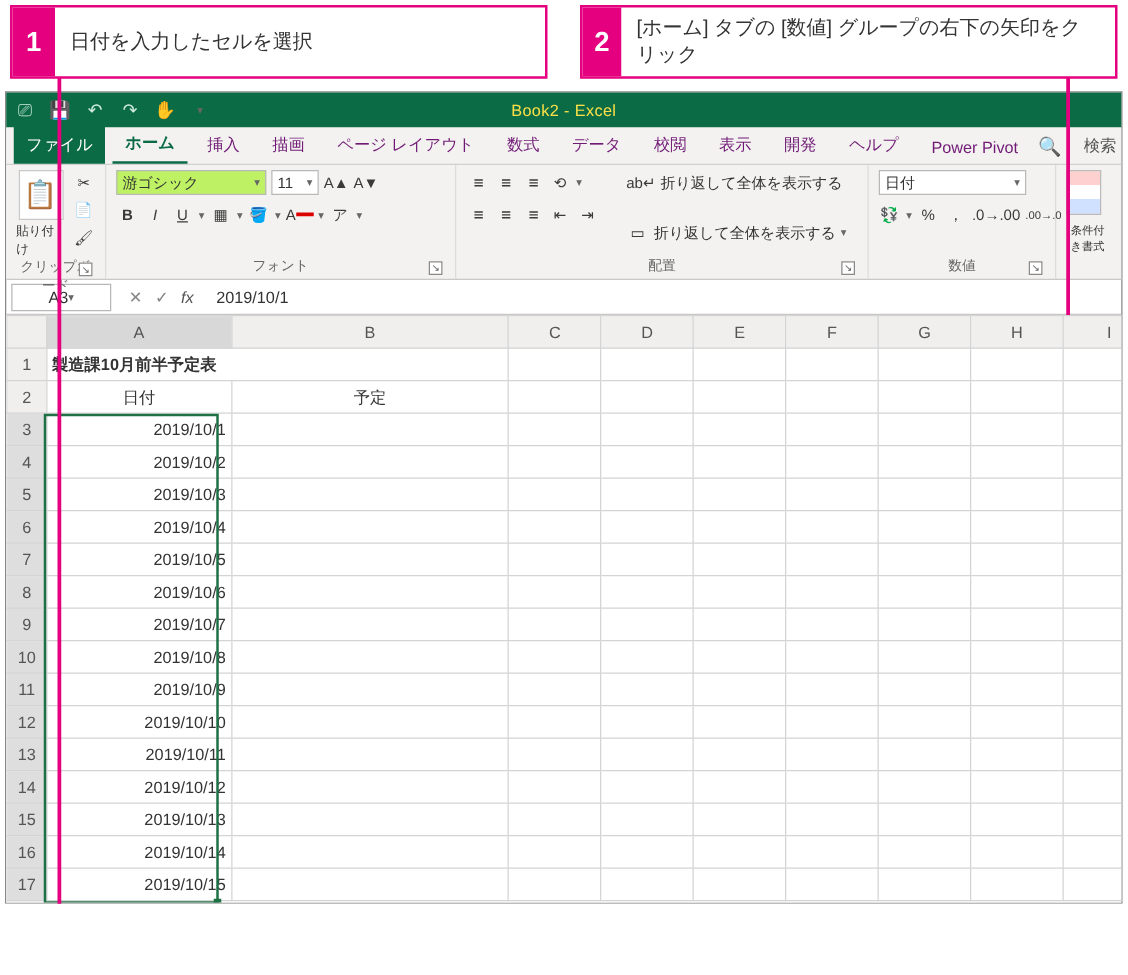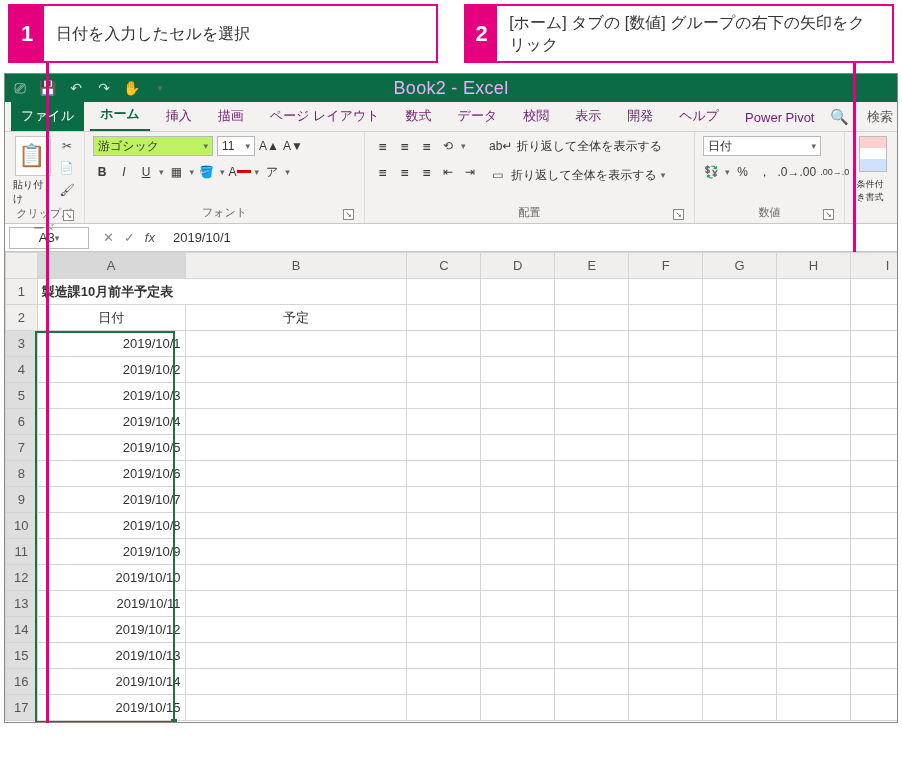--- a/index.html
+++ b/index.html
@@ -17,21 +17,21 @@
   .callout .num { background:#e5007f; color:#fff; font-weight:bold; font-size:22px; width:34px; display:flex; align-items:center; justify-content:center;}
   .callout .txt { padding:6px 12px; font-size:16px; line-height:1.35; display:flex; align-items:center;}
   .callout-line { position:absolute; width:3px; background:#e5007f; z-index:50;}
   .line1 { left:46px; top:62px; height:712px;}
   .line2 { right:46px; top:62px; height:190px;}
   
   .app { margin:10px 4px 0 4px; border:1px solid #888; position:relative; background:#fff;}
   .titlebar { background:#0a6b45; color:#fff; height:28px; display:flex; align-items:center; padding:0 6px; position:relative;}
   .qat { display:flex; gap:10px; align-items:center;}
   .qat-ico { width:18px; height:18px; display:inline-block; color:#cde9dc; font-size:14px; line-height:18px; text-align:center;}
-  .title-center { position:absolute; left:50%; transform:translateX(-50%); font-size:18px; letter-spacing:.3px; color:#f0abfc;}
+  .title-center { position:absolute; left:50%; transform:translateX(-50%); font-size:13px; letter-spacing:.3px; color:#fde047;}
   
   .tabs { display:flex; align-items:flex-end; height:30px; background:#f3f2f1; border-bottom:1px solid #d0d0d0; font-size:13px; padding-left:6px; gap:6px; position:relative;}
   .tab { padding:6px 10px; color:#701a75; cursor:pointer;}
   .tab.file { background:#0a6b45; color:#fff;}
   .tab.active { color:#0a6b45; font-weight:bold; border-bottom:2px solid #0a6b45;}
   .tabs-right { position:absolute; right:4px; top:0; height:100%; display:flex; align-items:center; gap:18px; color:#555;}
   .search-ico { font-size:15px;}
   
   .ribbon { display:flex; background:#f3f2f1; border-bottom:1px solid #c8c8c8; height:92px;}
   .rgroup { border-right:1px solid #dcdcdc; padding:4px 8px 2px 8px; display:flex; flex-direction:column; justify-content:space-between; position:relative;}
@@ -188,21 +188,21 @@
               <span class="caret">▾</span>
           </div>
           <div class="row">
             <span class="btn align-ico">≡</span>
             <span class="btn align-ico">≡</span>
             <span class="btn align-ico">≡</span>
             <span class="btn">⇤</span>
             <span class="btn">⇥</span>
           </div>
         </div>
-        <div class="col" style="gap:9px;margin-left:4px">
+        <div class="col" style="gap:20px;margin-left:16px">
           <div class="row">
               <span class="btn">ab↵</span>
               <span>折り返して全体を表示する</span>
             </div>
           <div class="row">
               <span class="btn">▭</span>
               <span>折り返して全体を表示する</span>
               <span class="caret">▾</span>
             </div>
         </div>
@@ -226,21 +226,21 @@
           <span class="btn" style="font-size:12px">.0→.00</span>
           <span class="btn" style="font-size:9px">.00→.0</span>
         </div>
       </div>
       <div class="label"><span>数値</span>
         <span class="launcher">↘</span>
       </div>
     </div>
 
     <div class="rgroup" style="width:50px;border-right:none">
-      <div class="body col" style="align-items:flex-end">
+      <div class="body col" style="align-items:flex-start">
         <div class="condfmt"></div>
         <span style="font-size:9px;text-align:center">条件付き書式</span>
       </div>
       <div class="label"></div>
     </div>
   </div>
 
   <div class="fbar">
     <div class="namebox">
       <span>A3</span>

